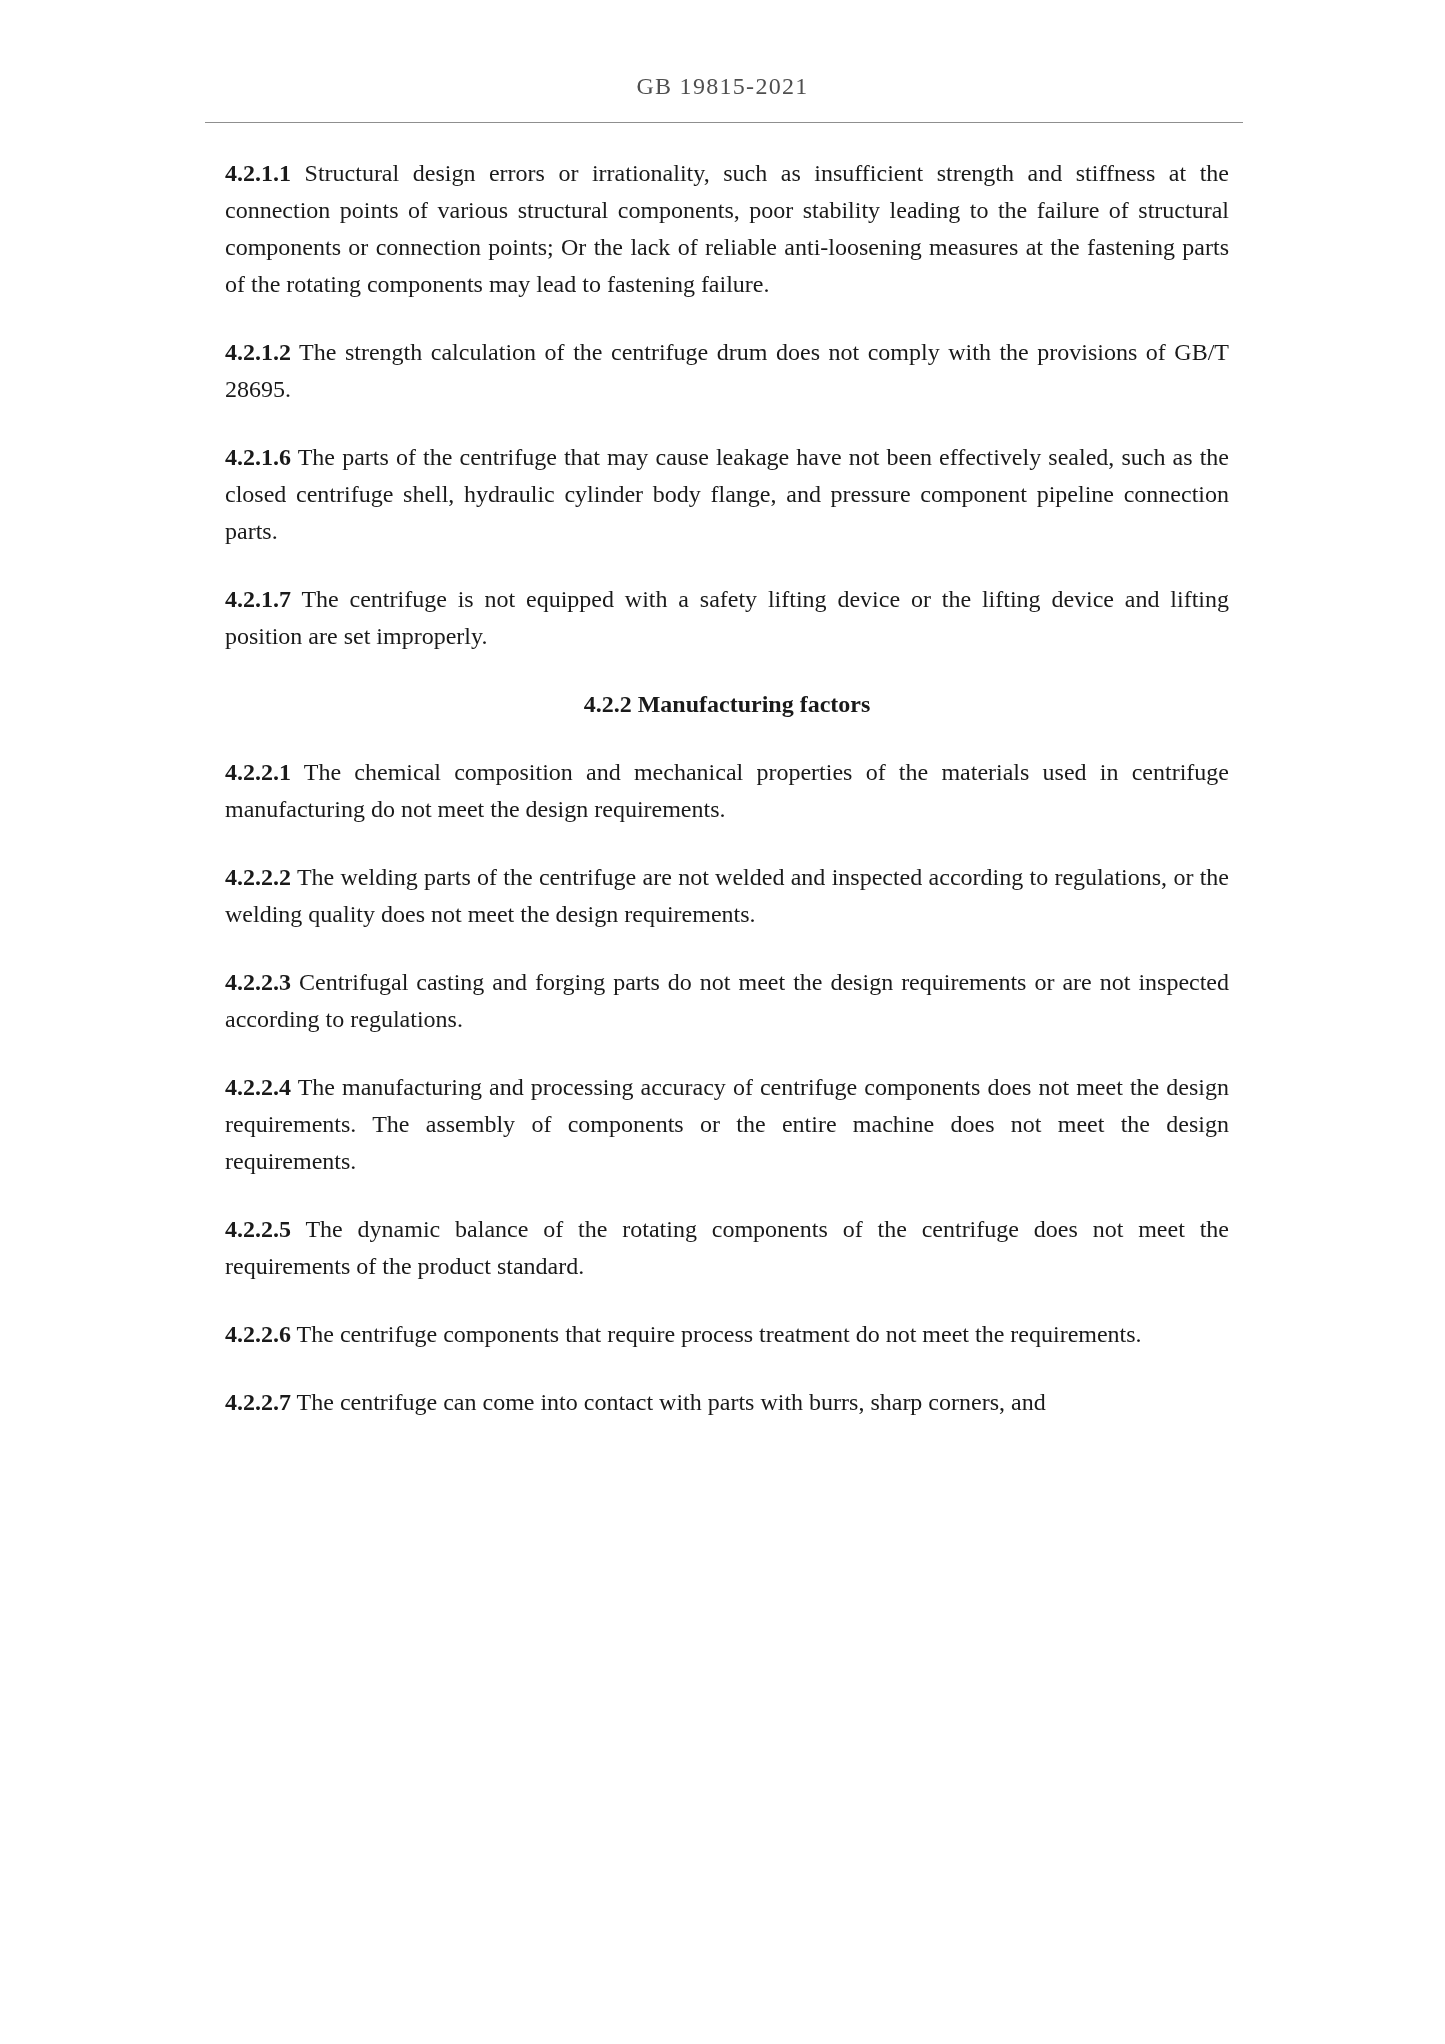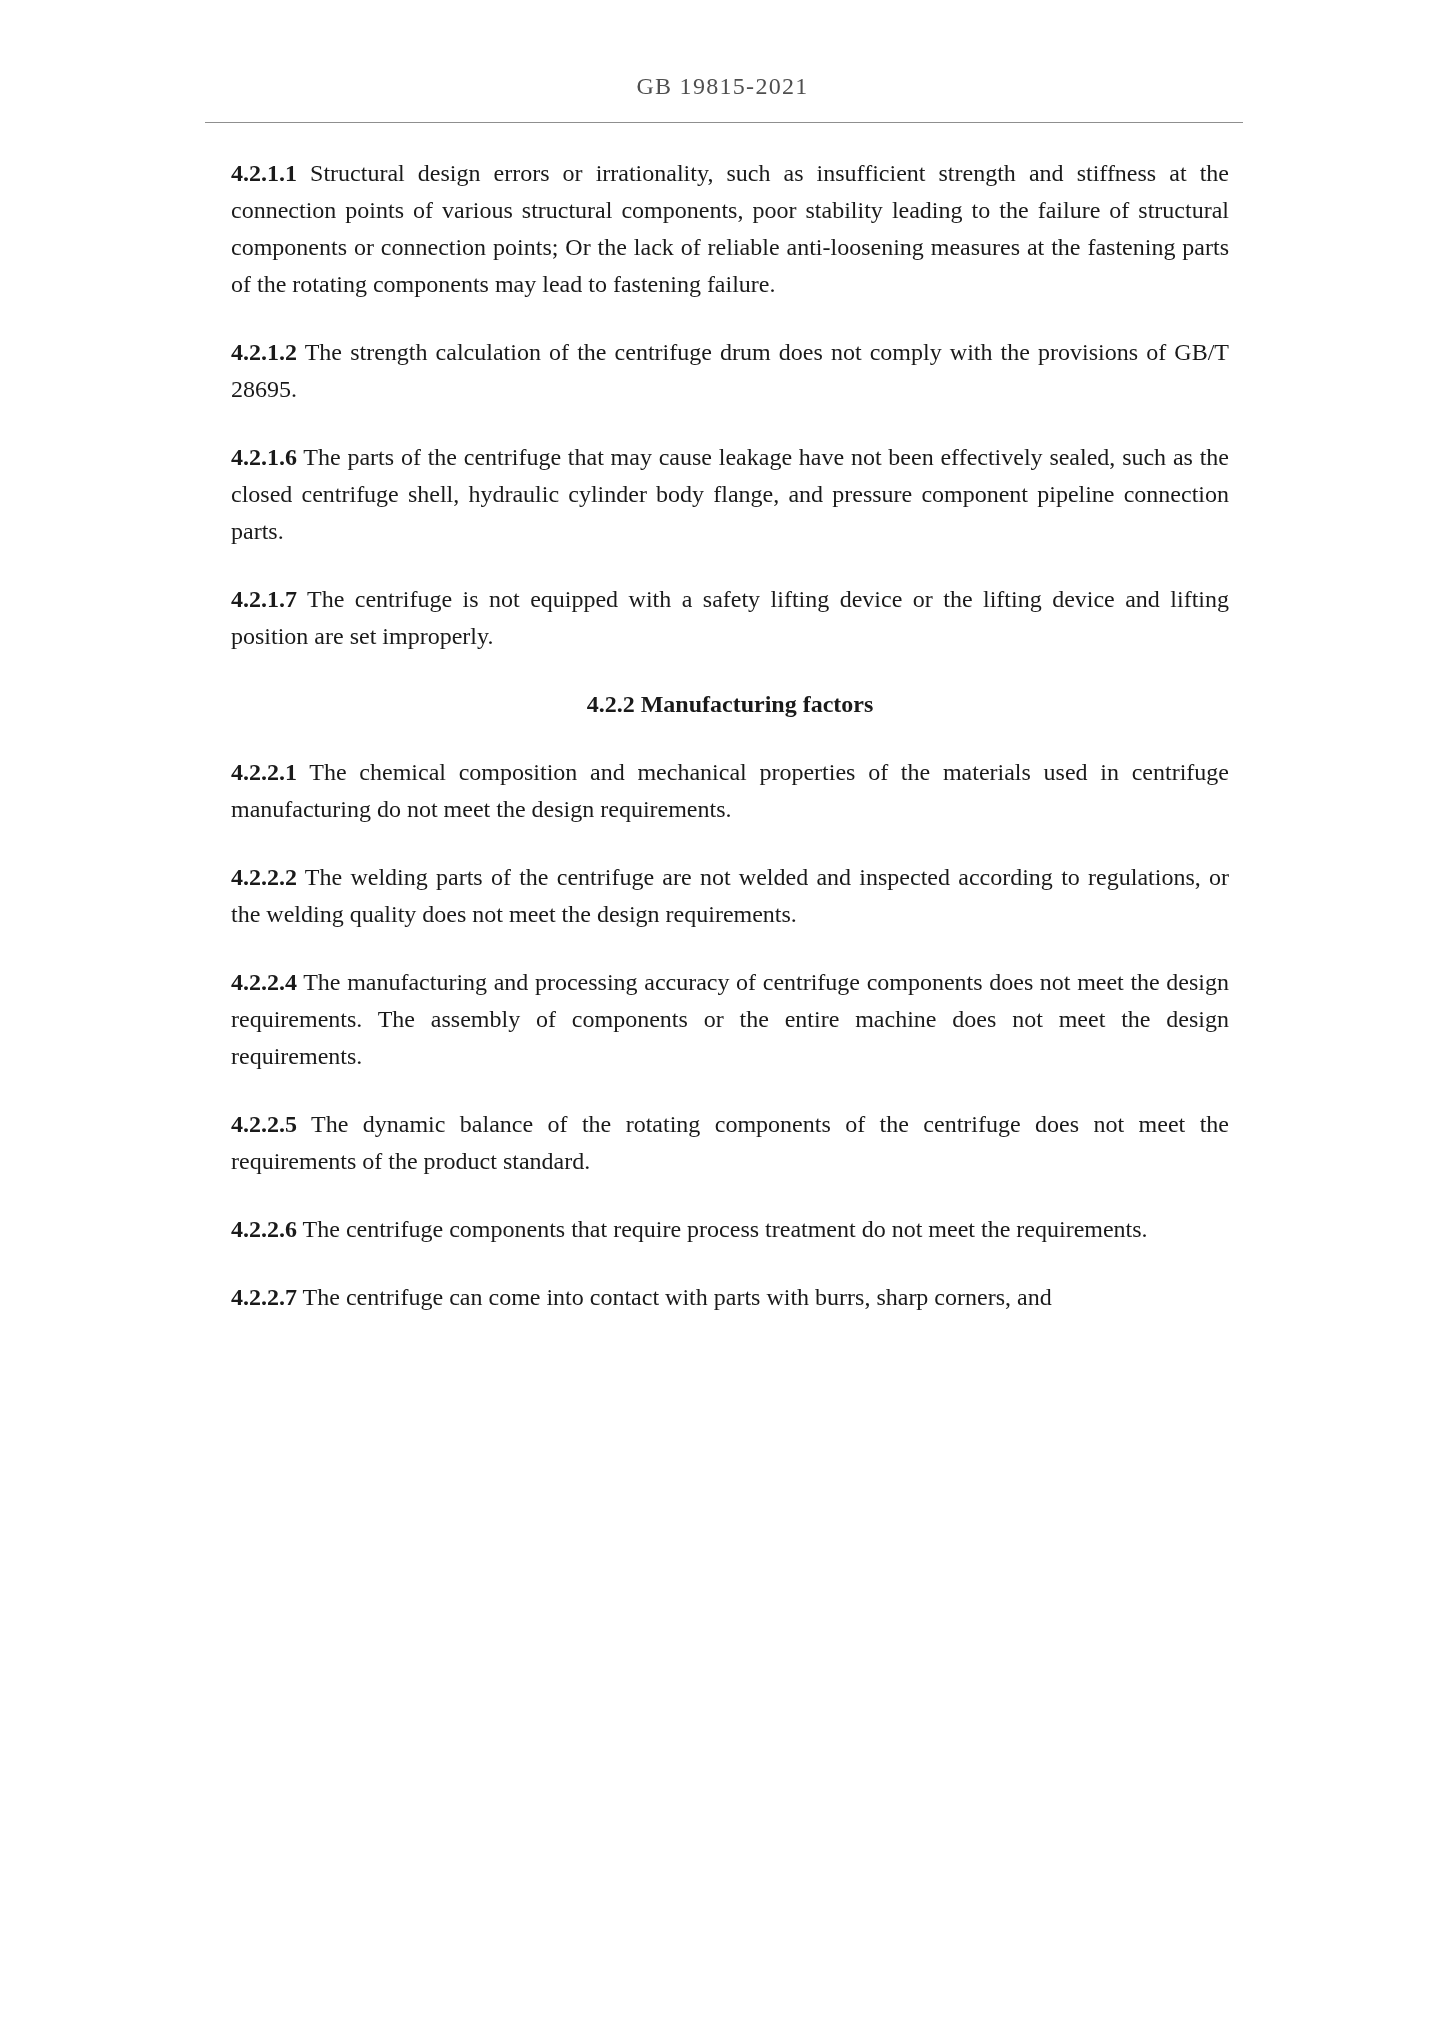--- a/index.html
+++ b/index.html
@@ -34,21 +34,21 @@
   .content {
     position: absolute;
     top: 155px;
     left: 217px;
     width: 1012px;
     font-size: 24px;
     line-height: 37px;
     color: var(--body_text, #1a1a1a);
     text-align: justify;
   }
-  .content p { margin: 0 0 31px 14px; }
+  .content p { margin: 0 0 31px 8px; }
   .content p.heading { font-weight: bold; text-align: center; }
   .num { font-weight: bold; }
   .footer-row {
     position: absolute;
     top: 1917px;
     left: 217px;
     width: 1013px;
     display: flex;
     justify-content: space-between;
     align-items: baseline;
@@ -79,20 +79,21 @@
   <div class="rule rule-header"></div>
 
   <div class="content">
     <p><b class="num">4.2.1.1</b> <span>Structural design errors or irrationality, such as insufficient strength and stiffness at the connection points of various structural components, poor stability leading to the failure of structural components or connection points; Or the lack of reliable anti-loosening measures at the fastening parts of the rotating components may lead to fastening failure.</span></p>
     <p><b class="num">4.2.1.2</b> <span>The strength calculation of the centrifuge drum does not comply with the provisions of GB/T 28695.</span></p>
     <p><b class="num">4.2.1.6</b> <span>The parts of the centrifuge that may cause leakage have not been effectively sealed, such as the closed centrifuge shell, hydraulic cylinder body flange, and pressure component pipeline connection parts.</span></p>
     <p><b class="num">4.2.1.7</b> <span>The centrifuge is not equipped with a safety lifting device or the lifting device and lifting position are set improperly.</span></p>
     <p class="heading"><b class="num">4.2.2</b> <span>Manufacturing factors</span></p>
     <p><b class="num">4.2.2.1</b> <span>The chemical composition and mechanical properties of the materials used in centrifuge manufacturing do not meet the design requirements.</span></p>
     <p><b class="num">4.2.2.2</b> <span>The welding parts of the centrifuge are not welded and inspected according to regulations, or the welding quality does not meet the design requirements.</span></p>
+    <p><b class="num">4.2.2.3</b> <span>Centrifugal casting and forging parts do not meet the design requirements or are not inspected according to regulations.</span></p>
     <p><b class="num">4.2.2.4</b> <span>The manufacturing and processing accuracy of centrifuge components does not meet the design requirements. The assembly of components or the entire machine does not meet the design requirements.</span></p>
     <p><b class="num">4.2.2.5</b> <span>The dynamic balance of the rotating components of the centrifuge does not meet the requirements of the product standard.</span></p>
     <p><b class="num">4.2.2.6</b> <span>The centrifuge components that require process treatment do not meet the requirements.</span></p>
     <p><b class="num">4.2.2.7</b> <span>The centrifuge can come into contact with parts with burrs, sharp corners, and</span></p>
   </div>
 
   <div class="rule rule-footer"></div>
 
   <div class="footer-row">
     <span class="footer-left">

